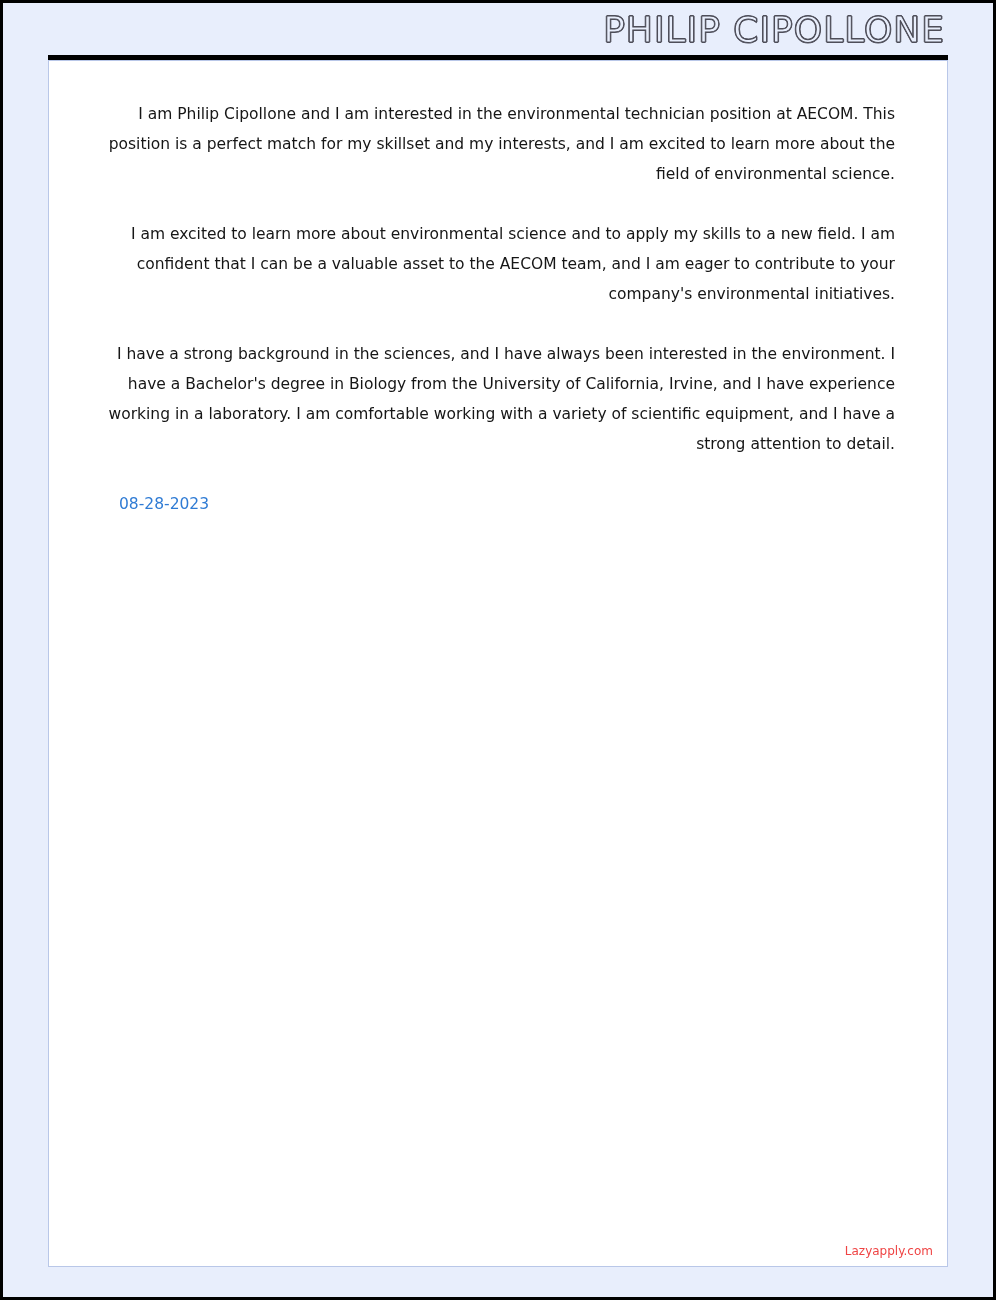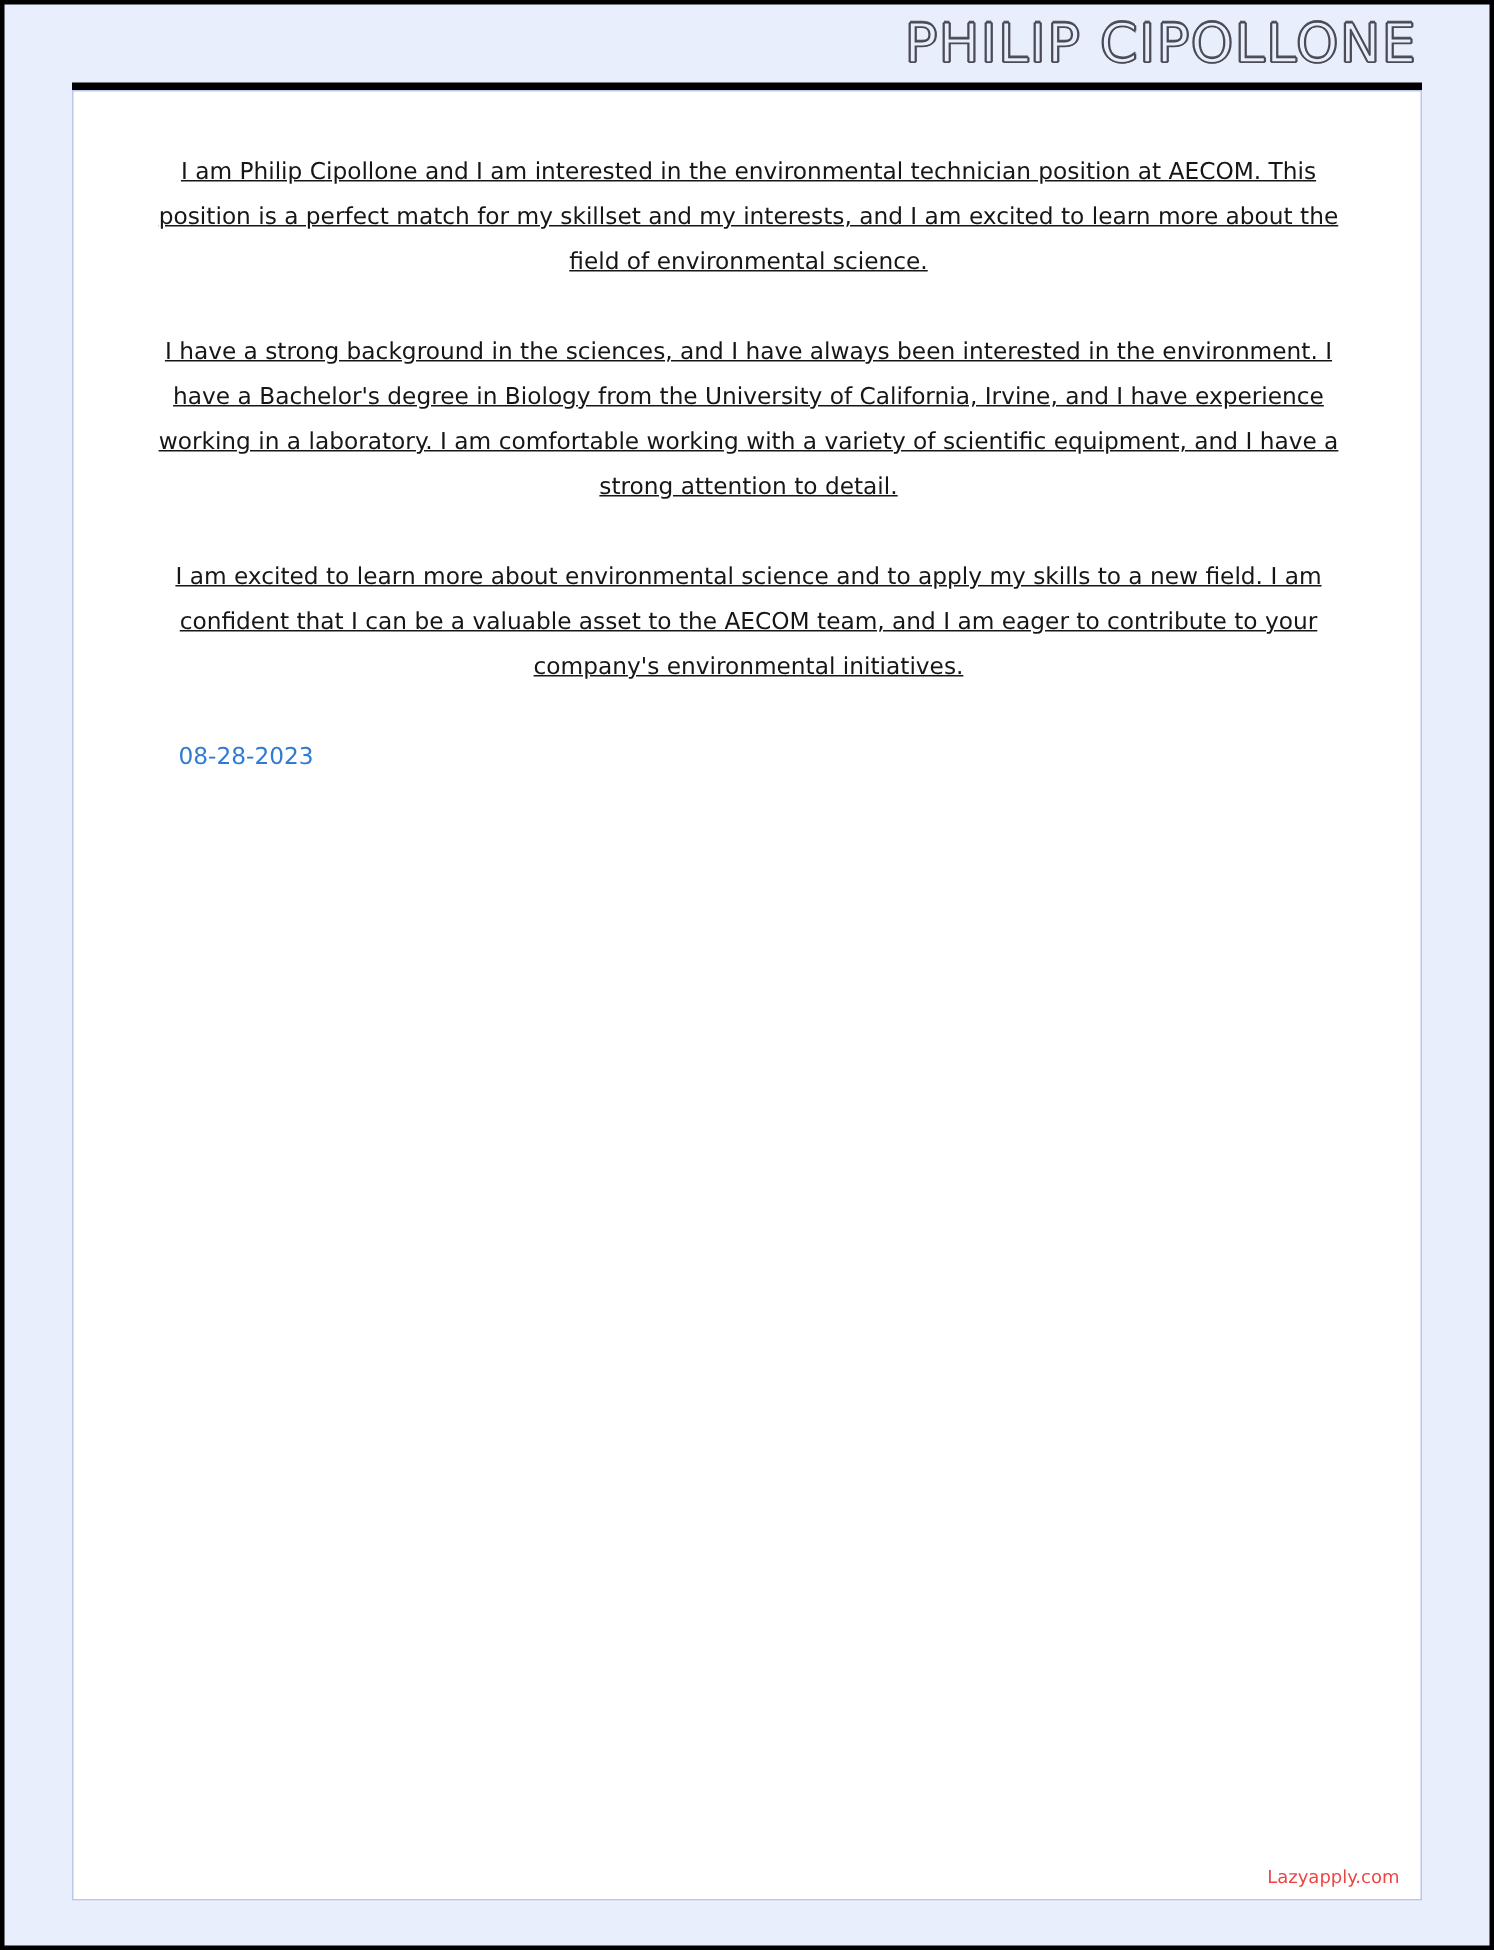--- a/index.html
+++ b/index.html
@@ -71,22 +71,21 @@
     font-family: "DejaVu Sans", sans-serif;
     font-size: 15.5px;
     line-height: 30px;
     color: #161616;
   }
   .salutation {
     margin: 0 0 30px 0;
   }
   .para {
     margin: 0 0 30px 0;
-    text-align: center;
-    text-decoration: underline;
+    text-align: right;
   }
   .closing {
     margin: 0 0 10px 0;
   }
   .date {
     margin: 16px;
     color: #2f7bd4;
     font-size: 15.5px;
   }
   .footer {
@@ -105,20 +104,20 @@
 
   <div class="header">
     <div class="header-name">PHILIP CIPOLLONE</div>
   </div>
 
   <div class="rule"></div>
 
   <div class="sheet">
     <div class="letter-body">
       <p class="para">I am Philip Cipollone and I am interested in the environmental technician position at AECOM. This position is a perfect match for my skillset and my interests, and I am excited to learn more about the field of environmental science.</p>
+      <p class="para">I am excited to learn more about environmental science and to apply my skills to a new field. I am confident that I can be a valuable asset to the AECOM team, and I am eager to contribute to your company's environmental initiatives.</p>
       <p class="para">I have a strong background in the sciences, and I have always been interested in the environment. I have a Bachelor's degree in Biology from the University of California, Irvine, and I have experience working in a laboratory. I am comfortable working with a variety of scientific equipment, and I have a strong attention to detail.</p>
-      <p class="para">I am excited to learn more about environmental science and to apply my skills to a new field. I am confident that I can be a valuable asset to the AECOM team, and I am eager to contribute to your company's environmental initiatives.</p>
       <p class="date">08-28-2023</p>
     </div>
     <div class="footer">Lazyapply.com</div>
   </div>
 
 </div>
 
 </body></html>

